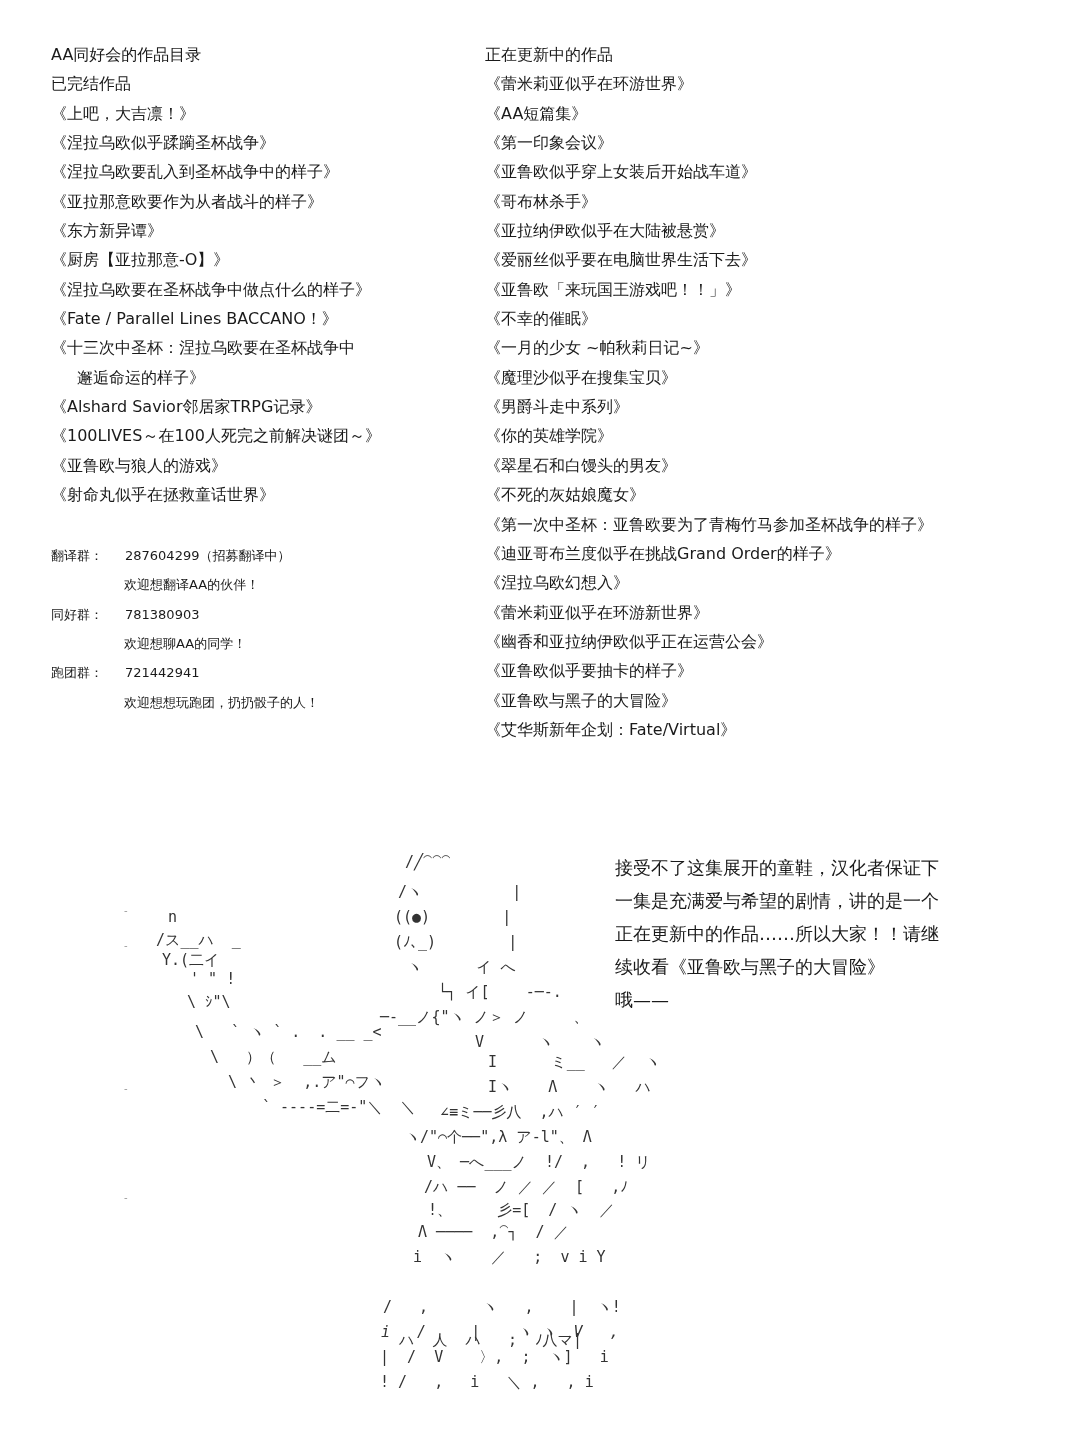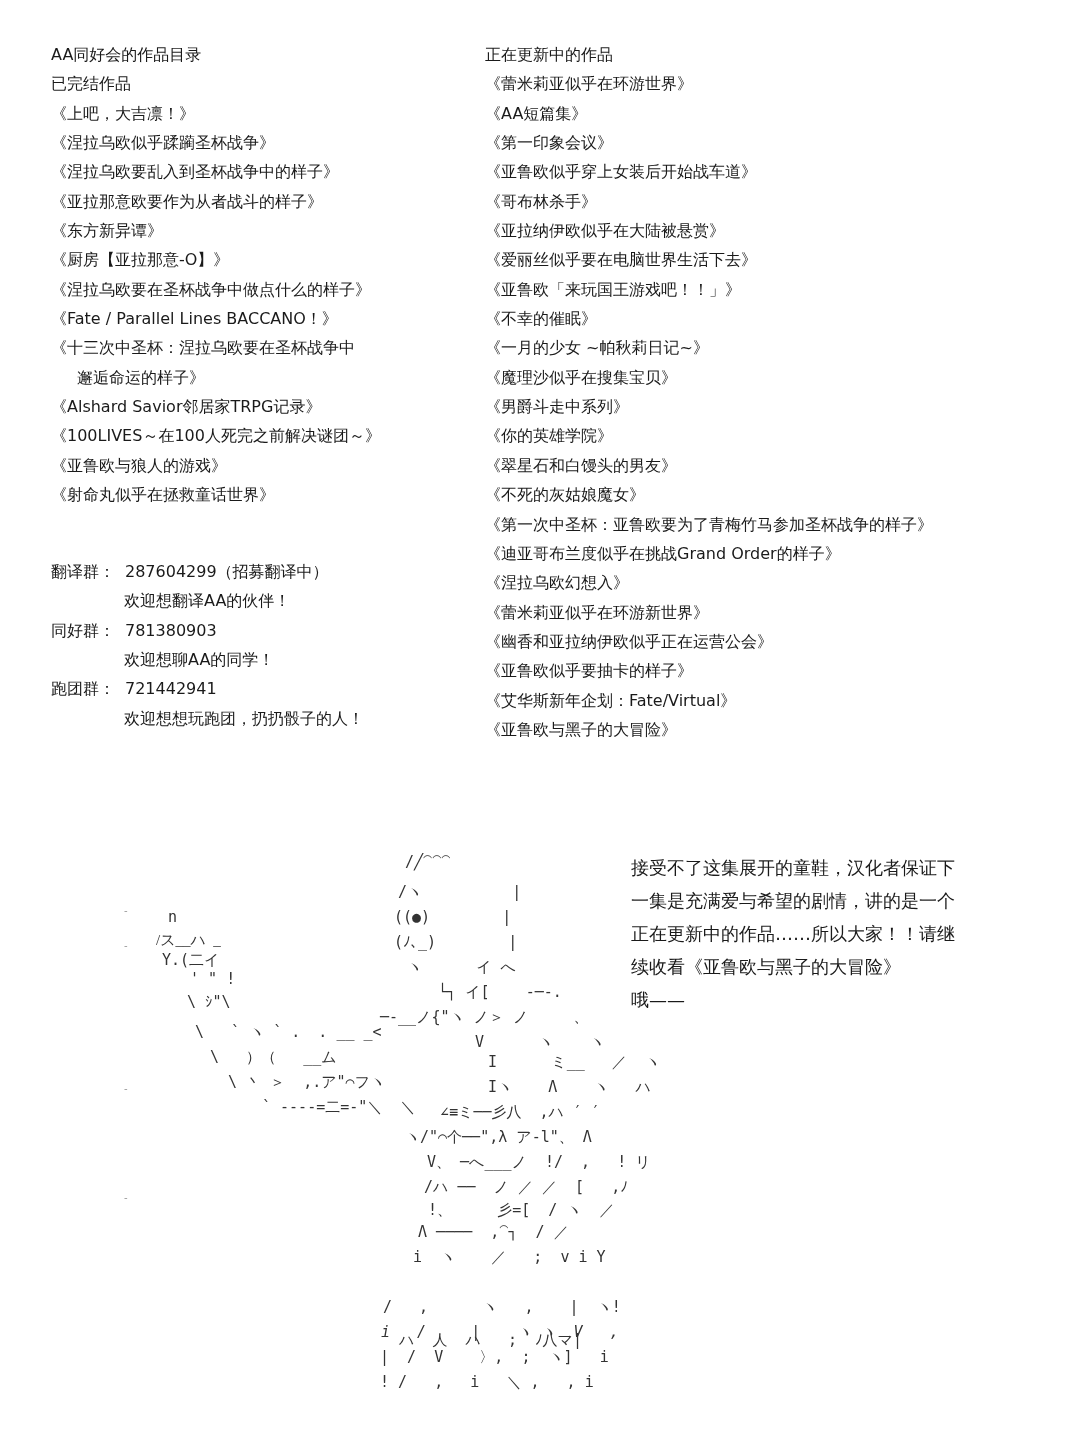--- a/index.html
+++ b/index.html
@@ -6,26 +6,26 @@
   body {
     width: 1071px; height: 1430px; position: relative; overflow: hidden;
     font-family: "DejaVu Sans", "Liberation Sans", sans-serif;
     color: #1a1a1a;
   }
   .col { position: absolute; top: 40px; font-size: 16px; line-height: 29.35px; }
   .col .line { white-space: nowrap; }
   #col-left { left: 51px; }
   #col-right { left: 485px; }
   .indent-title { padding-left: 26px; }
-  .group-block { position: absolute; left: 51px; top: 541px; font-size: 16px; line-height: 29.35px; margin-top: 16px; }
+  .group-block { position: absolute; left: 51px; top: 541px; font-size: 13px; line-height: 29.35px; }
   .group-row { white-space: nowrap; }
   .group-label { display: inline-block; width: 74px; }
   .group-welcome { padding-left: 73px; }
   .note { position: absolute; left: 615px; top: 851px; font-size: 18px; line-height: 33px; width: 360px; }
-  .note .line { white-space: nowrap; margin-left: 16px; }
+  .note .line { white-space: nowrap; }
   .aa { position: absolute; left: 0; top: 0; width: 1071px; height: 1430px; pointer-events: none; }
   .aa .g { position: absolute; font-family: "DejaVu Sans Mono", "Liberation Mono", monospace; font-size: 15px; color: #333; white-space: pre; line-height: 1; }
   .aa .dot { position: absolute; color: #999; font-size: 10px; }
 </style>
 </head>
 <body>
 
 <div class="col" id="col-left">
   <div class="line">AA同好会的作品目录</div>
   <div class="line">已完结作品</div>
@@ -76,27 +76,27 @@
   <div class="line">《男爵斗走中系列》</div>
   <div class="line">《你的英雄学院》</div>
   <div class="line">《翠星石和白馒头的男友》</div>
   <div class="line">《不死的灰姑娘魔女》</div>
   <div class="line">《第一次中圣杯：亚鲁欧要为了青梅竹马参加圣杯战争的样子》</div>
   <div class="line">《迪亚哥布兰度似乎在挑战Grand Order的样子》</div>
   <div class="line">《涅拉乌欧幻想入》</div>
   <div class="line">《蕾米莉亚似乎在环游新世界》</div>
   <div class="line">《幽香和亚拉纳伊欧似乎正在运营公会》</div>
   <div class="line">《亚鲁欧似乎要抽卡的样子》</div>
+  <div class="line">《亚鲁欧与黑子的大冒险》</div>
   <div class="line">《艾华斯新年企划：Fate/Virtual》</div>
-  <div class="line">《亚鲁欧与黑子的大冒险》</div>
 </div>
 
 <div class="aa" id="aa-figure">
     <span class="g" style="left: 168px; top: 910px;">n</span>
-    <span class="g" style="left: 156px; top: 933px; font-family: Liberation Serif, serif;">/ス__ハ  _</span>
+    <span class="g" style="left: 156px; top: 933px;">/ス__ハ  _</span>
     <span class="g" style="left: 162px; top: 953px;">Y.(二イ</span>
     <span class="g" style="left: 172px; top: 972px;">  ' " !</span>
     <span class="g" style="left: 178px; top: 995px;"> \ ｼ"\</span>
     <span class="g" style="left: 195px; top: 1025px;">\   ` ヽ ` .  . __ _&lt;</span>
     <span class="g" style="left: 210px; top: 1050px;">\   ）（   __ム</span>
     <span class="g" style="left: 228px; top: 1075px;">\ 丶 ＞  ,.ア"⌒フヽ</span>
     <span class="g" style="left: 262px; top: 1100px;">` ----=二=-"＼  ＼</span>
     <span class="g" style="left: 405px; top: 855px;">/╱⁀⁀⁀</span>
     <span class="g" style="left: 398px; top: 885px;">/ヽ          |</span>
     <span class="g" style="left: 394px; top: 910px;">((●)        |</span>

